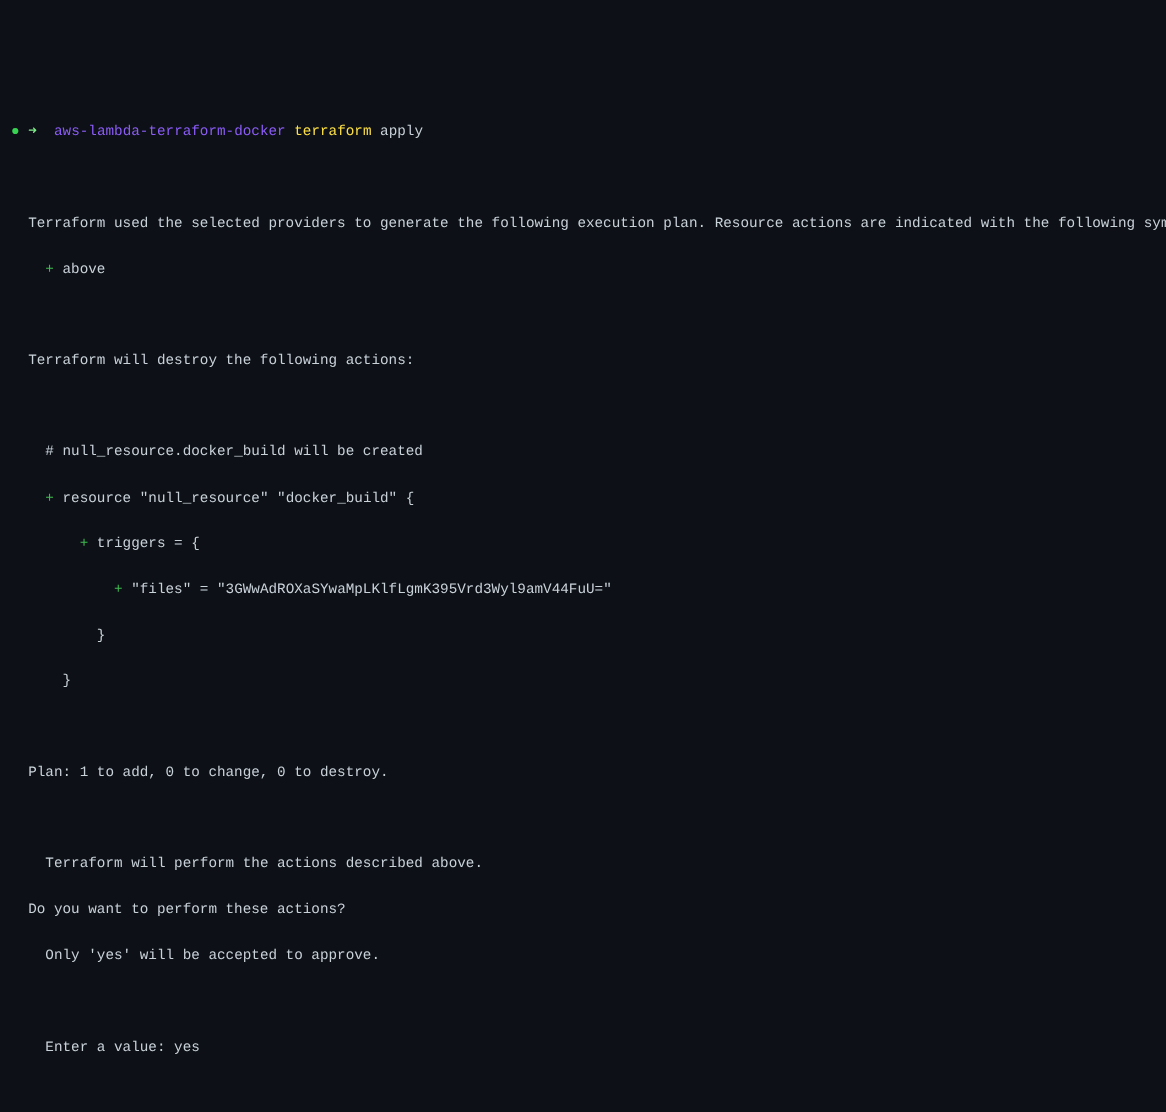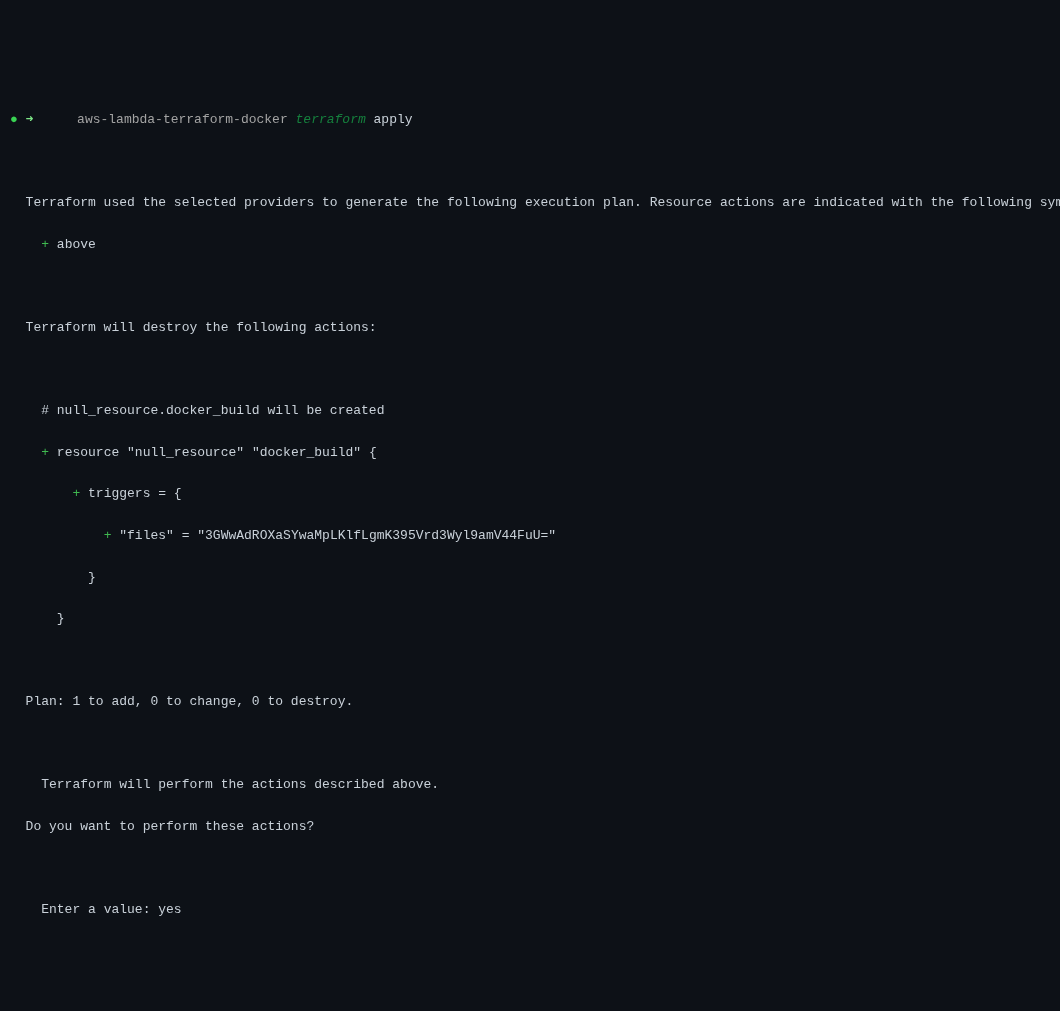--- a/index.html
+++ b/index.html
@@ -20,26 +20,24 @@
     .line {
       padding-left: 10px;
     }
     .bullet {
       color: #39d353;
     }
     .arrow {
       color: #7ee787;
     }
     .dir {
-      color: #a3a3a3;
-      margin-left: 28px;
+      color: #8b5cf6;
     }
     .cmd {
-      color: #15803d;
-      font-style: italic;
+      color: #fde047;
     }
     .green-plus {
       color: #3fb950;
     }
   </style>
 </head>
 <body>
 
 
 
@@ -55,20 +53,21 @@
 <div class="line">    <span class="green-plus">+</span> <span>resource "null_resource" "docker_build" {</span></div>
 <div class="line">        <span class="green-plus">+</span> <span>triggers = {</span></div>
 <div class="line">            <span class="green-plus">+</span> <span>"files" = "3GWwAdROXaSYwaMpLKlfLgmK395Vrd3Wyl9amV44FuU="</span></div>
 <div class="line">          <span>}</span></div>
 <div class="line">      <span>}</span></div>
 <div class="line"> </div>
 <div class="line">  <span>Plan: 1 to add, 0 to change, 0 to destroy.</span></div>
 <div class="line"> </div>
 <div class="line">    <span>Terraform will perform the actions described above.</span></div>
 <div class="line">  <span>Do you want to perform these actions?</span></div>
+<div class="line">    <span>Only 'yes' will be accepted to approve.</span></div>
 <div class="line"> </div>
 <div class="line">    <span>Enter a value: </span><span>yes</span></div>
 
 
 
 
 
 
 
 

